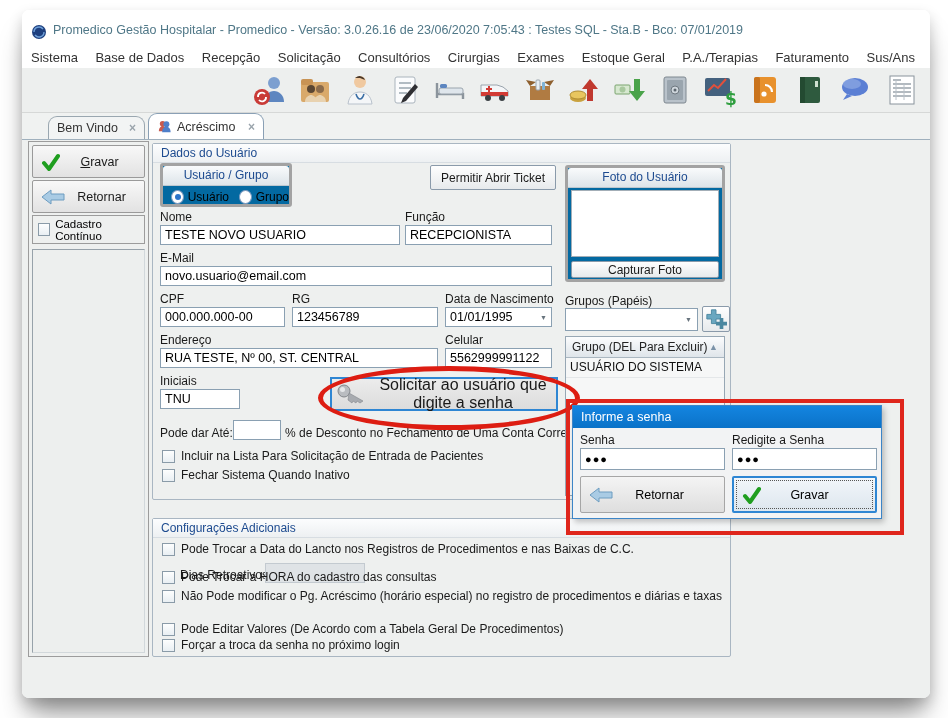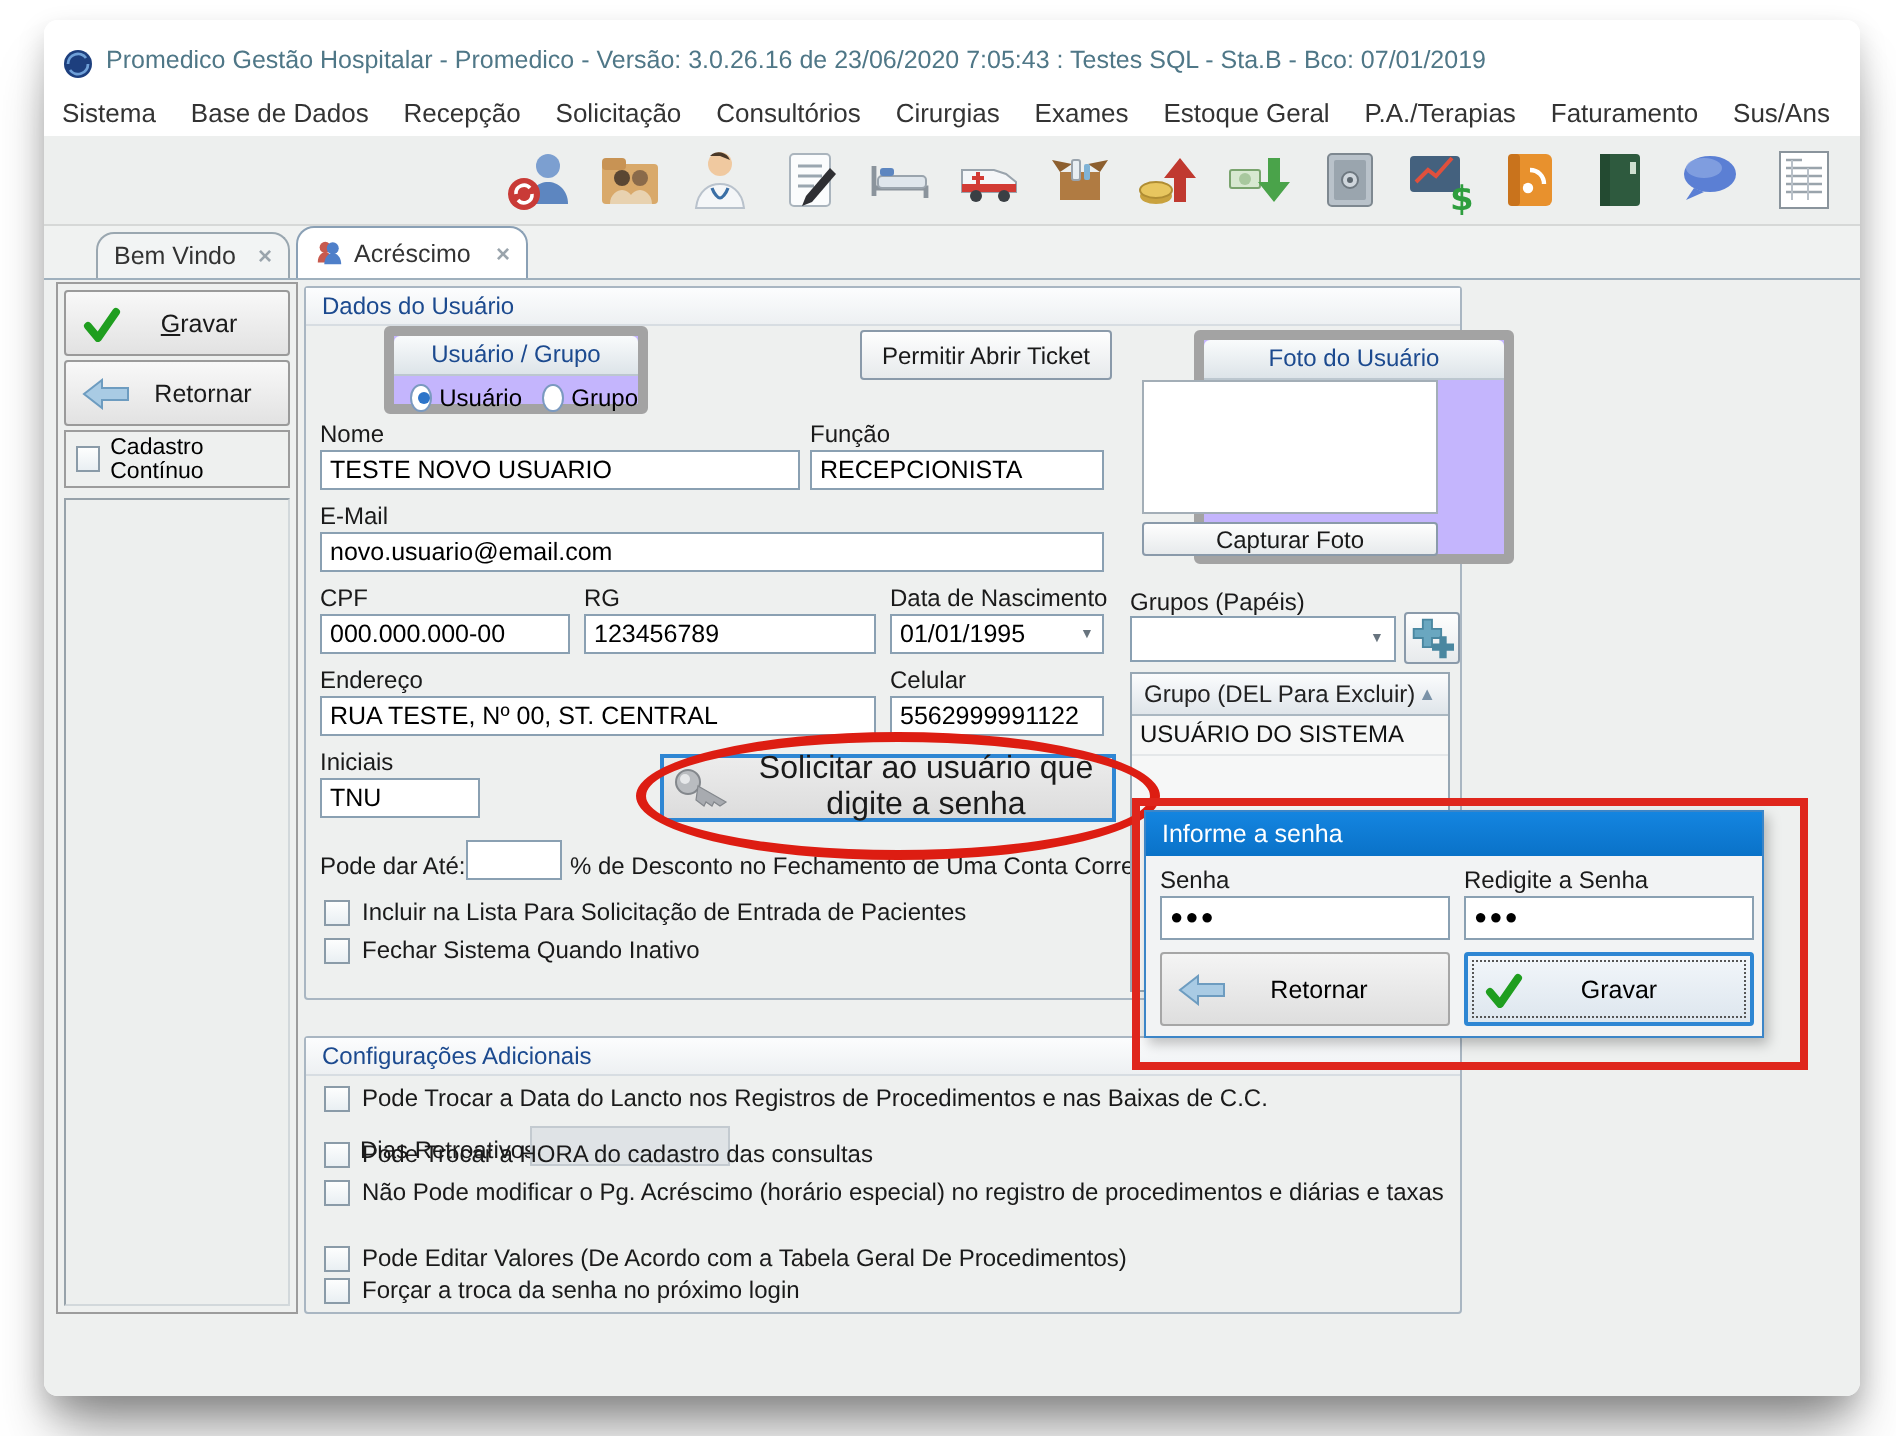--- a/index.html
+++ b/index.html
@@ -33,21 +33,21 @@
   .sbtn .ic{margin:0 8px;}
   .sbtn .t{flex:1;text-align:center;margin-right:14px;}
   .fl-u::first-letter{text-decoration:underline;}
   .cb{display:inline-block;box-sizing:border-box;width:13px;height:13px;border:1px solid #8a9ba8;
     background:linear-gradient(#fdfefe,#e9eff3);vertical-align:-2px;}
   .cbrow{position:absolute;font-size:12px;color:#1a1a1a;white-space:nowrap;display:flex;align-items:center;gap:6px;}
   
   .gbx{position:absolute;box-sizing:border-box;border:1px solid #a9b6c2;background:#eef0ef;border-radius:2px;}
   .gbx-head{height:18px;line-height:18px;background:linear-gradient(#fcfdfe,#edf0f2);
     border-bottom:1px solid #d7dde2;color:#1c4a8f;font-size:12px;padding-left:8px;}
-  .mini{position:absolute;box-sizing:border-box;border:5px solid #a3a3a3;border-radius:3px;background:#c4b5fd;margin-left:32px;}
+  .mini{position:absolute;box-sizing:border-box;border:3px solid #a3a3a3;border-radius:3px;background:#0369a1;}
   .mini-head{height:19px;line-height:19px;text-align:center;color:#1c4a8f;font-size:12px;
     background:linear-gradient(#f9fbfc,#dde4e9);border-bottom:1px solid #bcc7cf;border-radius:3px 3px 0 0;}
   .lbl{position:absolute;font-size:12px;color:#1a1a1a;white-space:nowrap;}
   .tbox{position:absolute;box-sizing:border-box;border:1px solid #8aa0b2;background:#fff;
     font-family:"Liberation Sans",sans-serif;font-size:12.5px;color:#000;padding:0 4px;outline:none;}
   .combo-arrow{position:absolute;font-size:7px;color:#68747e;}
   .btn{position:absolute;box-sizing:border-box;border:1px solid #8a9aaa;border-radius:2px;
     background:linear-gradient(#fefefe,#e7eaec);font-size:12px;color:#1a1a1a;text-align:center;}
   .radio{display:inline-block;width:12px;height:12px;border:1px solid #7b9ac0;border-radius:50%;
     background:#fff;vertical-align:-2px;position:relative;}

